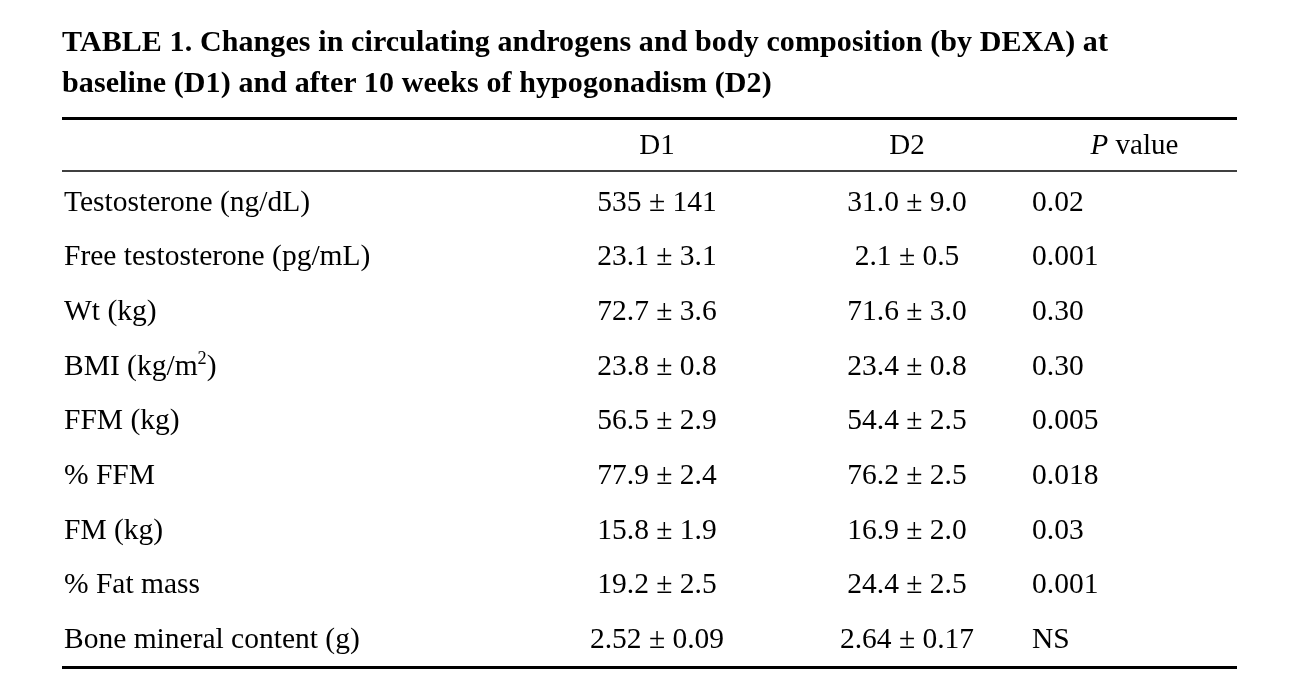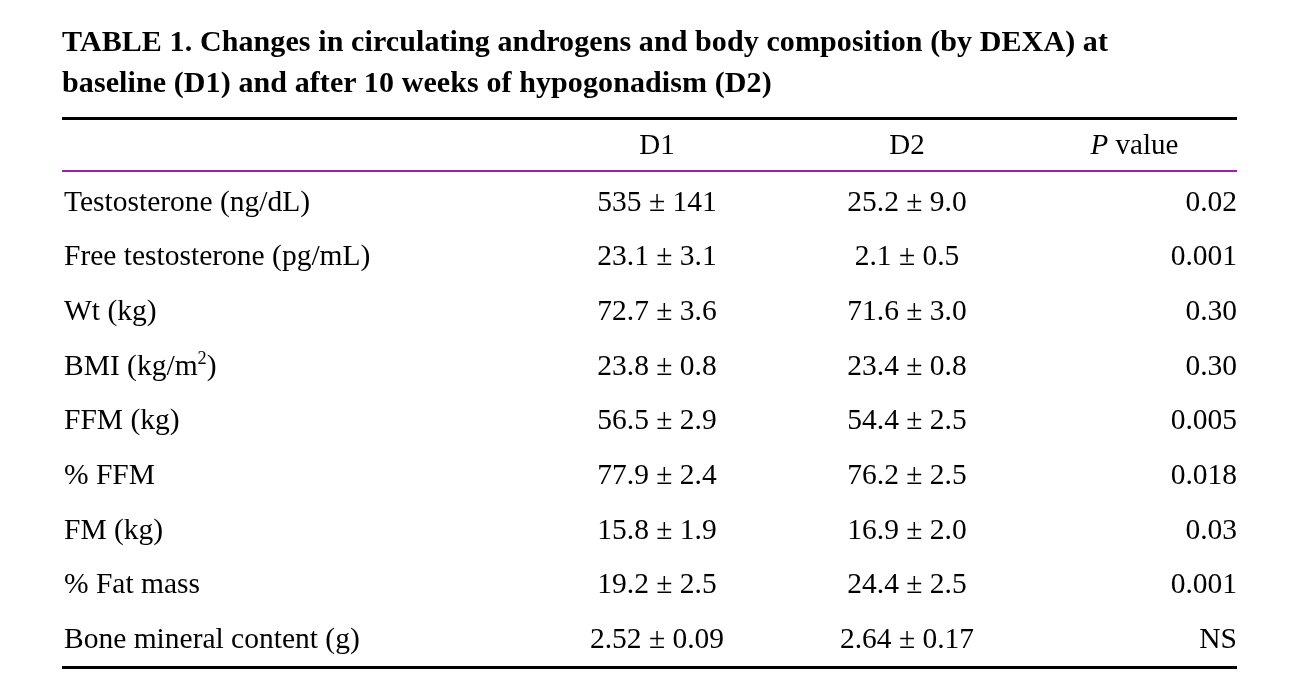--- a/index.html
+++ b/index.html
@@ -50,40 +50,40 @@
     font-size: 29px;
     padding: 8px 0 9px 0;
     text-align: center;
     vertical-align: bottom;
   }
   thead tr.header-row th.blank-head { text-align: left; }
   .rule-top {
     border-top: 3px solid #000;
   }
   .rule-mid {
-    border-bottom: 2px solid #a21caf;
+    border-bottom: 2px solid #404040;
   }
   tbody tr td {
     padding: 14px 0 2px 0;
     font-size: 29.5px;
     line-height: 1.31;
     vertical-align: baseline;
     font-family: Liberation Serif, serif;
   }
   td.cell-label {
     text-align: left;
     padding-left: 2px;
     white-space: nowrap;
   }
   td.cell-val {
     text-align: center;
     white-space: nowrap;
   }
   td.cell-p {
-    text-align: right;
+    text-align: left;
     white-space: nowrap;
   }
   tbody tr.first-body-row td {
     padding-top: 10px;
   }
   tbody tr.last-body-row td {
     padding-bottom: 8px;
     margin-top: 14px;
   }
   .rule-bottom-wrap {
@@ -116,21 +116,21 @@
         <th class="blank-head rule-top rule-mid"></th>
         <th class="rule-top rule-mid">D1</th>
         <th class="rule-top rule-mid">D2</th>
         <th class="rule-top rule-mid"><span class="p-italic">P</span><span> value</span></th>
       </tr>
     </thead>
     <tbody>
       <tr class="first-body-row">
         <td class="cell-label">Testosterone (ng/dL)</td>
         <td class="cell-val">535 ± 141</td>
-        <td class="cell-val">25.2 ± 9.0</td>
+        <td class="cell-val">31.0 ± 9.0</td>
         <td class="cell-p">0.02</td>
       </tr>
       <tr>
         <td class="cell-label">Free testosterone (pg/mL)</td>
         <td class="cell-val">23.1 ± 3.1</td>
         <td class="cell-val">2.1 ± 0.5</td>
         <td class="cell-p">0.001</td>
       </tr>
       <tr>
         <td class="cell-label">Wt (kg)</td>

